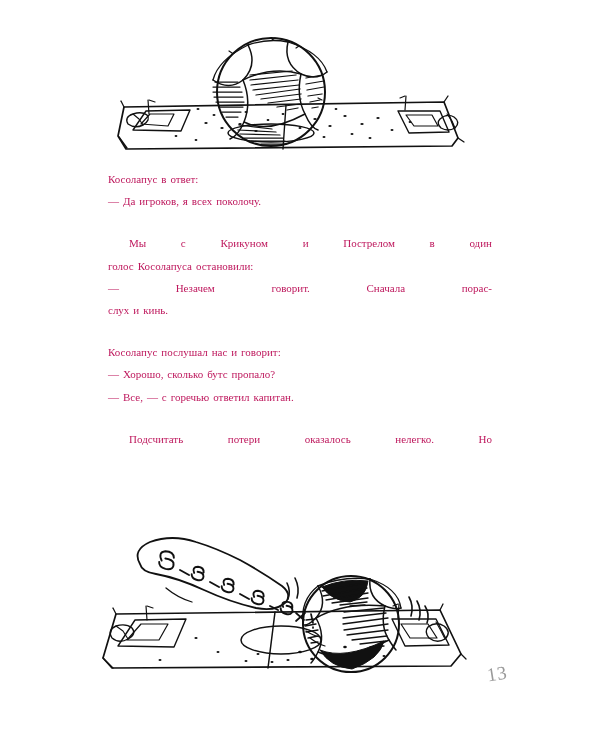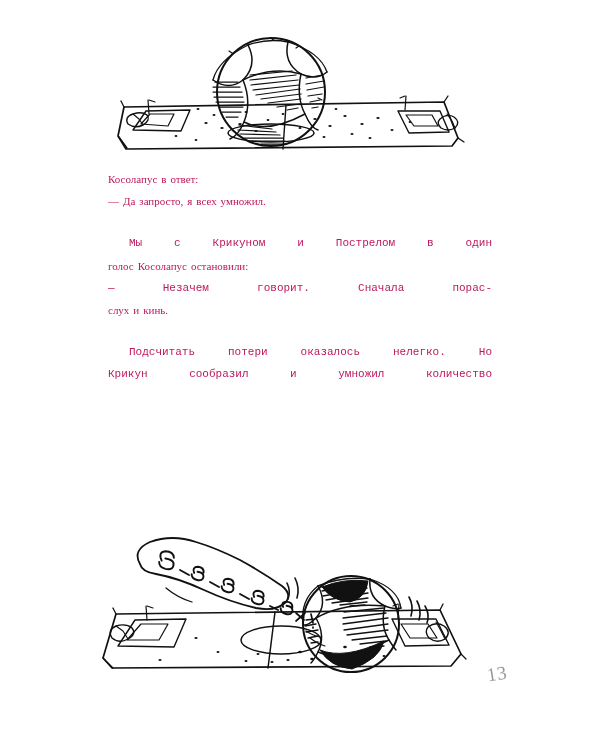--- a/index.html
+++ b/index.html
@@ -42,21 +42,20 @@
     text-justify: inter-word;
     word-spacing: 1.2px;
   }
   .para:last-child { margin-bottom: 0; }
   
   .para .j-line {
     display: block;
     text-align: justify;
     text-align-last: justify;
     word-spacing: 1.2px;
-    font-family: Liberation Mono, monospace;
   }
   .para .last-line {
     display: block;
     text-align: left;
   }
 
   
   #page-number {
     position: absolute;
     left: 487px;
@@ -151,34 +150,38 @@
         </g>
         <path d="M272 22 L275 20 M296 30 L299 28 M232 35 L229 33 M318 80 L322 82" stroke-width="1.2"></path>
       </g>
     </svg>
   </div>
 
   <div class="textblock">
 
     <p class="para">
       <span class="last-line">Косолапус в ответ:</span>
-      <span class="last-line">— Да запросто, я всех умножил.</span>
+      <span class="last-line">— Да игроков, я всех поколочу.</span>
     </p>
 
     <p class="para">
       <span class="j-line" style="text-indent:21px">Мы с Крикуном и Пострелом в один</span>
-      <span class="last-line">голос Косолапус остановили:</span>
+      <span class="last-line">голос Косолапуса остановили:</span>
       <span class="j-line">— Незачем говорит. Сначала порас-</span>
       <span class="last-line">слух и кинь.</span>
     </p>
 
+    <p class="para">
+      <span class="last-line">Косолапус послушал нас и говорит:</span>
+      <span class="last-line">— Хорошо, сколько бутс пропало?</span>
+      <span class="last-line">— Все, — с горечью ответил капитан.</span>
+    </p>
 
     <p class="para">
       <span class="j-line" style="text-indent:21px">Подсчитать потери оказалось нелегко. Но</span>
-      <span class="j-line">Крикун сообразил и умножил количество</span>
     </p>
 
   </div>
 
   <div class="illus" id="illus-bot">
     <svg viewBox="0 0 600 145" xmlns="http://www.w3.org/2000/svg" fill="none" stroke="#111" stroke-width="1.6" stroke-linecap="round" stroke-linejoin="round">
       <g>
 
         <path d="M103 130 L116 86 L440 82 L461 126 L451 138 L112 140 Z" stroke-width="1.7"></path>
         <path d="M103 130 L113 140" stroke-width="1.3"></path>

